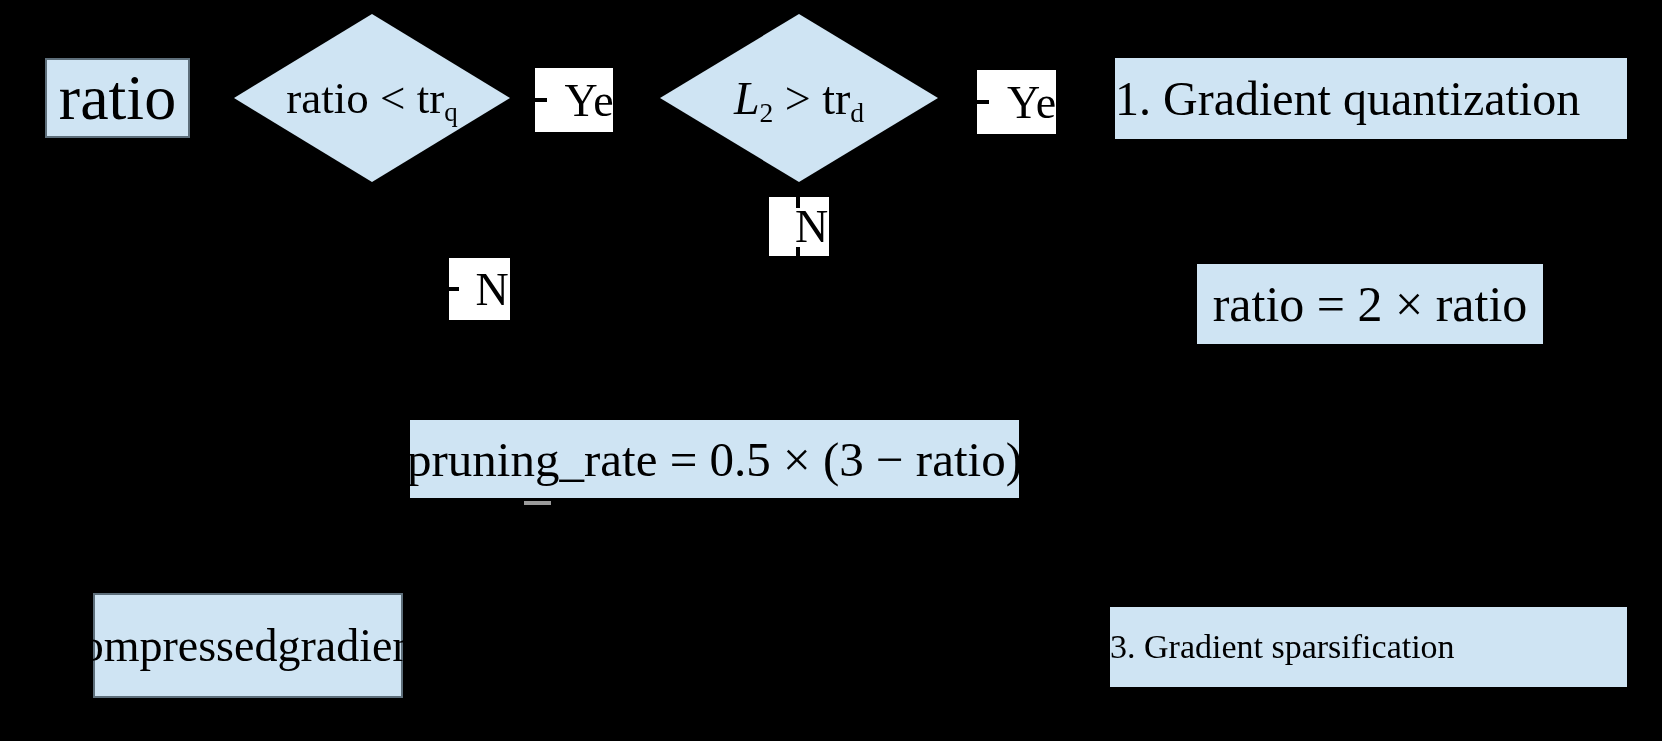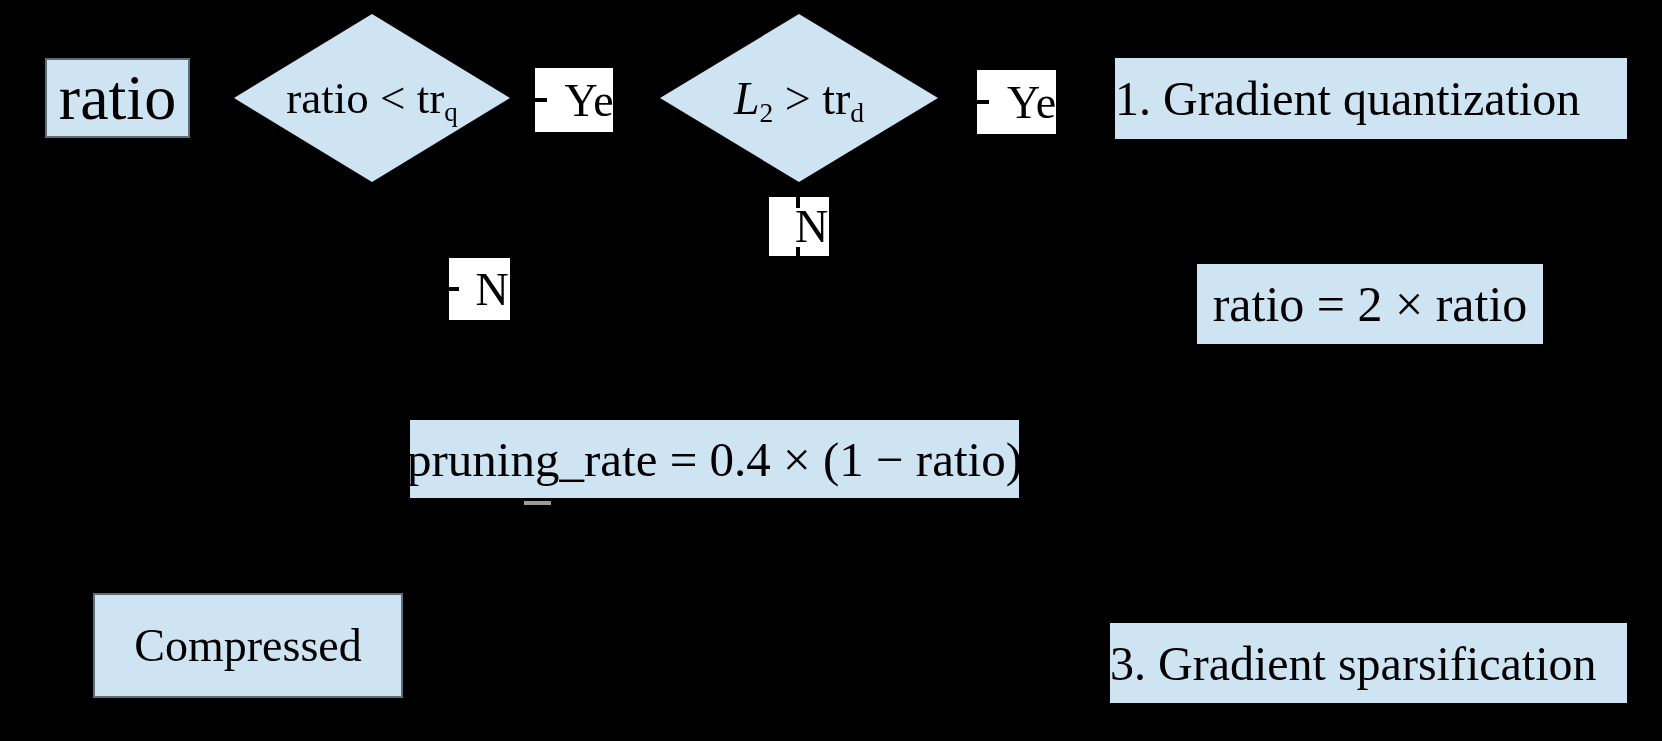--- a/index.html
+++ b/index.html
@@ -84,29 +84,30 @@
 
   <div class="wlabel" style="left:449px;top:258px;width:61px;height:62px;font-size:46px;">
     <span>No</span>
   </div>
 
   <div class="node" style="left:1197px;top:264px;width:346px;height:80px;font-size:50px;">
     <span>ratio = 2 × ratio</span>
   </div>
 
   <div class="node" style="left:410px;top:420px;width:609px;height:78px;font-size:49px;">
-    <span>pruning_rate = 0.4 × (1 − ratio)</span>
+    <span>pruning_rate = 0.5 × (3 − ratio)</span>
   </div>
 
 
   <div class="node bordered col" style="left:45px;top:593px;width:310px;height:105px;font-size:46px;">
     <span>Compressed</span>
+    <span>gradients</span>
   </div>
 
-  <div class="node leftalign" style="left:1110px;top:607px;width:517px;height:80px;font-size:48px;margin-top:16px;">
+  <div class="node leftalign" style="left:1110px;top:607px;width:517px;height:80px;font-size:34px;">
     <span>3. Gradient sparsification</span>
   </div>
 
   <div class="stub" style="left:535px;top:98px;width:12px;height:4px;"></div>
   <div class="stub" style="left:977px;top:100px;width:12px;height:4px;"></div>
   <div class="stub" style="left:796px;top:197px;width:4px;height:11px;"></div>
   <div class="stub" style="left:796px;top:247px;width:4px;height:12px;"></div>
   <div class="stub" style="left:449px;top:287px;width:10px;height:4px;"></div>
   <div class="gdash" style="left:524px;top:501px;width:27px;height:4px;"></div>
 

